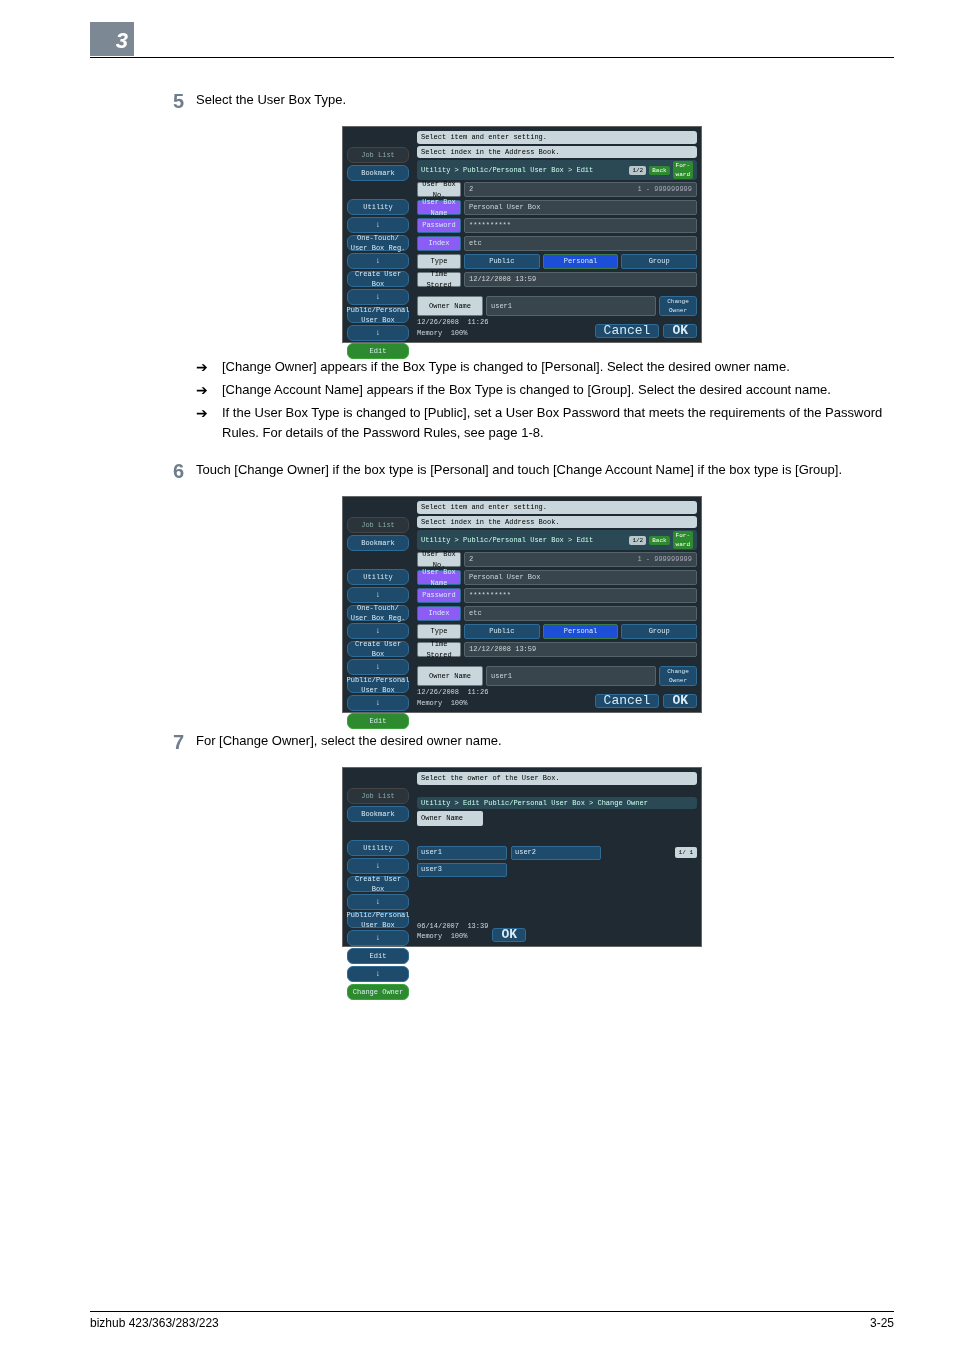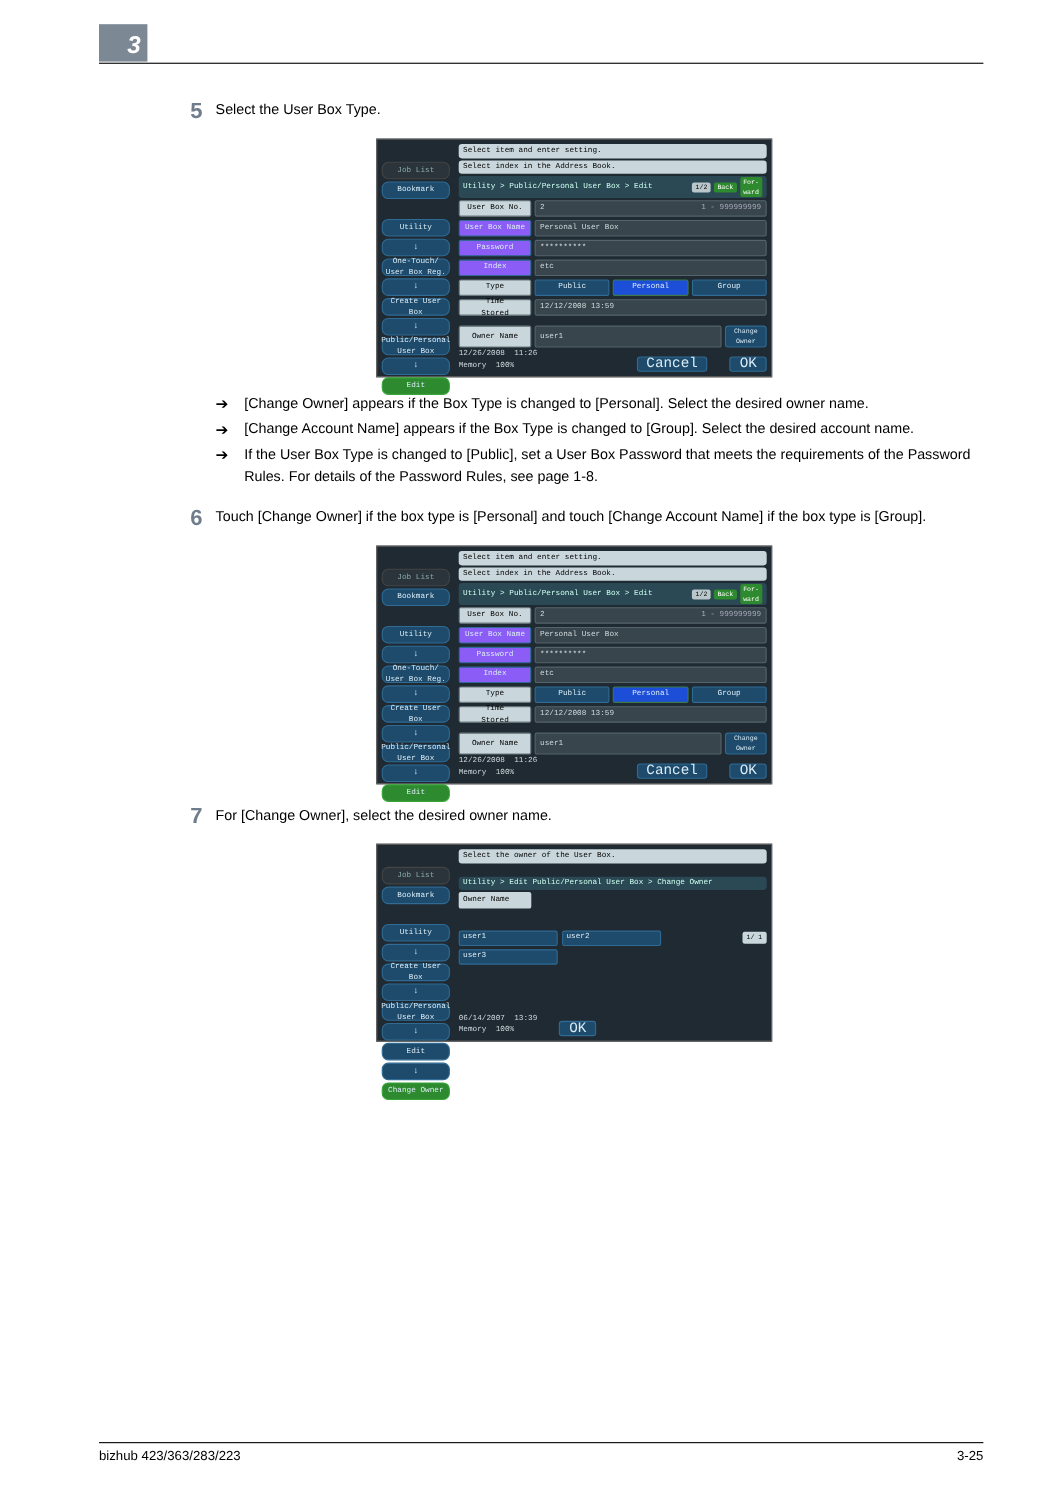--- a/index.html
+++ b/index.html
@@ -26,35 +26,35 @@
   .panel .right-col { margin-left: 70px; padding: 4px; }
   .side-btn { background: #1e4a6b; color: #d9ecf6; border: 1px solid #2f6b94; border-radius: 6px; height: 16px; display: flex; align-items: center; justify-content: center; text-align: center; font-size: 7px; margin-bottom: 2px; padding: 0 2px; }
   .side-btn.hl { background: #2e8a2e; border-color: #39a539; }
   .side-btn.arrowdown::after { content: "↓"; font-size: 8px; }
   .side-btn.dim { background: #2b343a; border-color: #444; color: #8aa; }
   .bar-light { background: #c9d7dc; color: #000; border-radius: 3px; padding: 1px 4px; margin-bottom: 2px; font-size: 7px; }
   .bar-dark { background: #2b4955; color: #cfe; border-radius: 3px; padding: 1px 4px; margin-bottom: 2px; font-size: 7px; display: flex; align-items:center; }
   .bar-dark .mini { background: #b9c7cb; color:#000; border-radius:2px; padding:0 3px; margin-left:auto; font-size:6px; }
   .bar-dark .mini2 { background:#2e8a2e; color:#fff; border-radius:2px; padding:0 3px; margin-left:3px; font-size:6px; }
   .row { display: flex; }
-  .lbl { width: 66px; background: #c9d7dc; color: #000; border: 1px solid #6c7a7f; border-radius: 2px; font-size: 7px; padding: 2px 3px; margin-right: 3px; margin-bottom: 3px; height:15px; display:flex; align-items:center; justify-content:center; text-align:center;}
+  .lbl { width: 44px; background: #c9d7dc; color: #000; border: 1px solid #6c7a7f; border-radius: 2px; font-size: 7px; padding: 2px 3px; margin-right: 3px; margin-bottom: 3px; height:15px; display:flex; align-items:center; justify-content:center; text-align:center;}
   .lbl.dark { background:#8b5cf6; color:#d9ecf6; border-color:#2f6b94;}
   .val { flex: 1; background: #38454c; border: 1px solid #55636a; border-radius: 2px; font-size: 7px; padding: 2px 4px; margin-bottom: 3px; height:15px; display:flex; align-items:center;}
   .val .range { margin-left: auto; color: #aab; }
   .typebtns { display:flex; gap:3px; flex:1; margin-bottom:3px;align-items:center;}
   .tbtn { flex:1; background:#1e4a6b; color:#d9ecf6; border:1px solid #2f6b94; border-radius:2px; font-size:7px; height:15px; display:flex; align-items:center; justify-content:center;}
   .tbtn.sel { background:#1d4ed8; border-color:#3c7a4a;}
   .owner-row { display:flex; align-items:center; margin-top:6px;}
   .ownerlbl { width:66px; font-size:7px; text-align:center; color:#000; background:#c9d7dc; border:1px solid #6c7a7f; border-radius:2px; height:20px; display:flex; align-items:center; justify-content:center; margin-right:3px;}
   .ownerval { flex:1; background:#38454c; border:1px solid #55636a; border-radius:2px; height:20px; font-size:7px; display:flex; align-items:center; padding:0 4px;}
   .chg { width:38px; height:20px; background:#1e4a6b; border:1px solid #2f6b94; color:#d9ecf6; border-radius:3px; font-size:6px; display:flex; align-items:center; justify-content:center; margin-left:3px; text-align:center;}
   .ftr { display:flex; align-items:flex-end; margin-top:6px; height:16px;}
   .ftr .dt { font-size:7px; color:#cfd8dc;}
   .ftr .btn { margin-left:auto; background:#1e4a6b; border:1px solid #2f6b94; color:#d9ecf6; border-radius:3px; font-size:13px; height:14px; padding:0 8px; display:flex; align-items:center;}
-  .ftr .btn.ok { margin-left:20px;}
+  .ftr .btn.ok { margin-left:4px;font-weight:bold;}
 
   .panel3-body { margin-left:70px; padding:4px;}
   .ownerhdr { background:#c9d7dc; color:#000; font-size:7px; padding:2px 4px; border-radius:2px; width:66px; margin-bottom:20px;}
   .userg { display:flex; gap:4px; align-items:center; margin-bottom:3px;}
   .ubtn { width:90px; height:14px; background:#1e4a6b; border:1px solid #2f6b94; color:#d9ecf6; border-radius:2px; font-size:7px; display:flex; align-items:center; padding:0 3px;}
   .page-ind { margin-left:auto; background:#c9d7dc; color:#000; font-size:6px; padding:1px 4px; border-radius:2px;}
   .spacer40 { height:40px; }
 
   
   .page-footer { position:absolute; bottom:20px; left:90px; right:60px; border-top:1px solid #000; padding-top:4px; font-size:12px; display:flex;}

